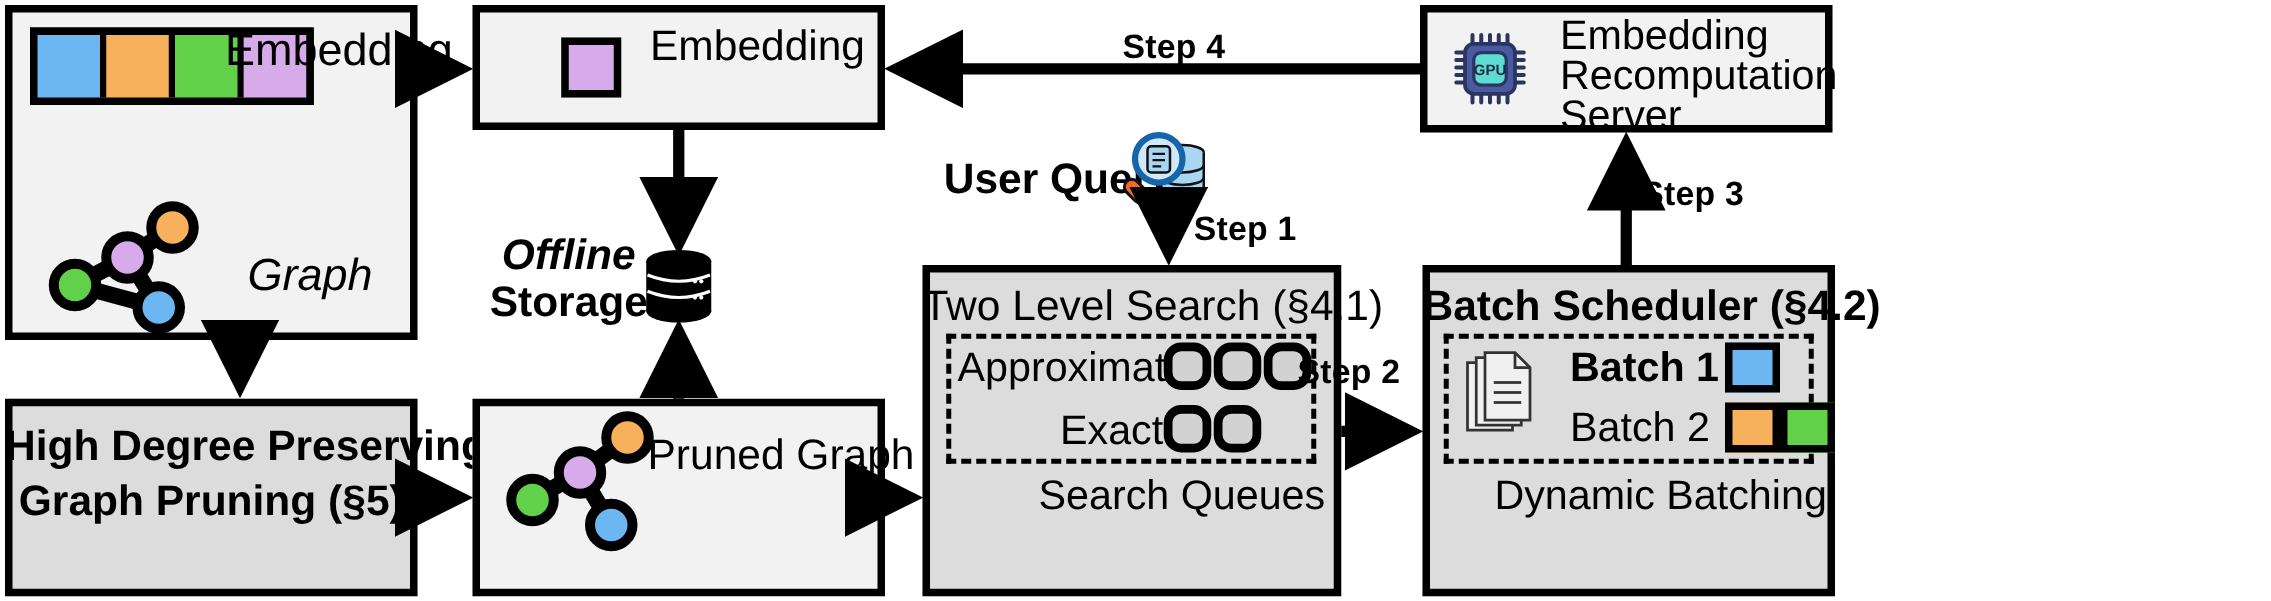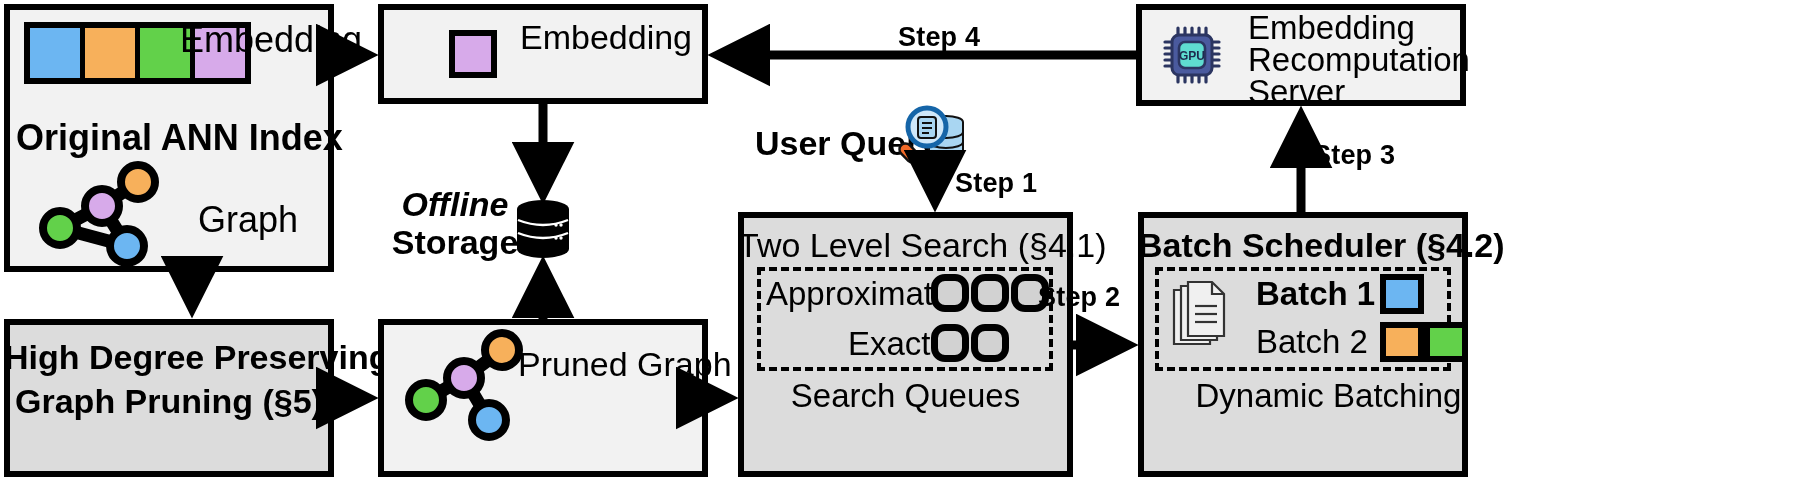--- a/index.html
+++ b/index.html
@@ -50,36 +50,35 @@
 
   <div class="sq-row" style="left:24px;top:22px;">
     <i style="background:#6cb6f2"></i>
       <i style="background:#f7b05b"></i>
       <i style="background:#62d14a"></i>
       <i style="background:#d7aaea"></i>
   </div>
 
   <div class="lbl t36" style="left:180px;top:20px;">Embedding</div>
 
-  <div class="lbl t36 bold" style="left:16px;top:118px;">Original ANN Index</div>
 
   <svg style="position:absolute;left:34px;top:166px;width:130px;height:100px;" viewBox="0 0 130 100">
     <g stroke="#000" stroke-width="13" stroke-linecap="round">
       <line x1="26" y1="62" x2="68" y2="40"></line>
       <line x1="68" y1="40" x2="104" y2="16"></line>
       <line x1="68" y1="40" x2="93" y2="80"></line>
       <line x1="26" y1="62" x2="93" y2="80"></line>
     </g>
     <circle cx="104" cy="16" r="17" fill="#f7b05b" stroke="#000" stroke-width="8"></circle>
     <circle cx="68" cy="40" r="17" fill="#d7aaea" stroke="#000" stroke-width="8"></circle>
     <circle cx="26" cy="62" r="17" fill="#62d14a" stroke="#000" stroke-width="8"></circle>
     <circle cx="93" cy="80" r="17" fill="#6cb6f2" stroke="#000" stroke-width="8"></circle>
   </svg>
 
-  <div class="lbl t36" style="left:198px;top:200px;">Graph</div>
+  <div class="lbl t36" style="left:198px;top:200px;font-style:italic;">Graph</div>
 
   <div class="box gray" style="left:4px;top:319px;width:330px;height:158px;"></div>
   <div class="lbl t34 bold c" style="left:4px;top:338px;width:330px;">High Degree Preserving</div>
   <div class="lbl t34 bold c" style="left:4px;top:382px;width:330px;">Graph Pruning (§5)</div>
 
   <div class="box" style="left:378px;top:4px;width:330px;height:100px;"></div>
   <div class="chip" style="left:449px;top:30px;width:48px;height:48px;background:#d7aaea;"></div>
   <div class="lbl t34" style="left:520px;top:18px;">Embedding</div>
 
   <div class="box" style="left:378px;top:319px;width:330px;height:158px;"></div>
@@ -141,21 +140,21 @@
 
   <div class="lbl t33" style="left:766px;top:276px;">Approximate</div>
   <div class="qbox" style="left:931px;top:274px;width:38px;height:38px;"></div>
   <div class="qbox" style="left:971px;top:274px;width:38px;height:38px;"></div>
   <div class="qbox" style="left:1011px;top:274px;width:38px;height:38px;"></div>
 
   <div class="lbl t33" style="left:848px;top:326px;">Exact</div>
   <div class="qbox" style="left:931px;top:324px;width:38px;height:38px;"></div>
   <div class="qbox" style="left:971px;top:324px;width:38px;height:38px;"></div>
 
-  <div class="lbl t33 c" style="left:738px;top:378px;width:335px;">Search Queues</div>
+  <div class="lbl t33 c" style="left:738px;top:378px;width:335px;padding-left:40px;">Search Queues</div>
 
   <div class="box gray" style="left:1138px;top:212px;width:330px;height:265px;"></div>
   <div class="lbl t34 bold c" style="left:1138px;top:226px;width:330px;">Batch Scheduler (§4.2)</div>
 
   <div class="dash" style="left:1155px;top:267px;width:296px;height:104px;"></div>
 
   <svg style="position:absolute;left:1168px;top:280px;width:62px;height:74px;" viewBox="0 0 62 74">
     <g fill="#f0f0f0" stroke="#333" stroke-width="2.2">
       <path d="M6 10 h24 l12 12 v42 h-36 z"></path>
       <path d="M13 6 h24 l12 12 v42 h-36 z"></path>

